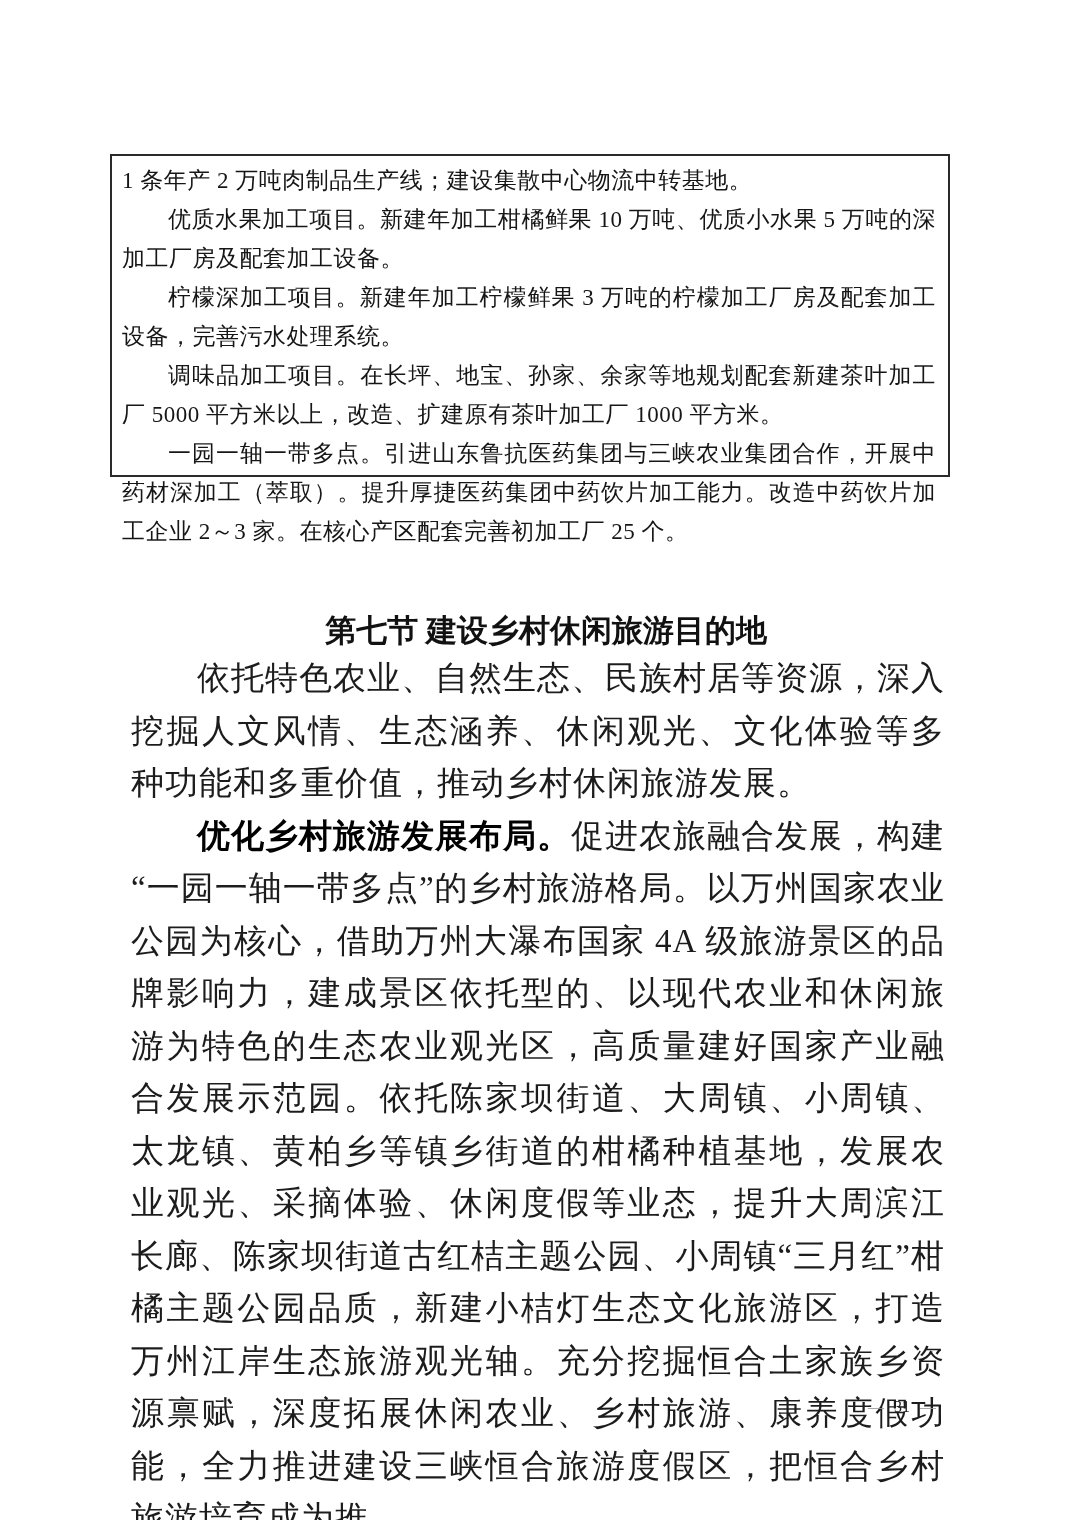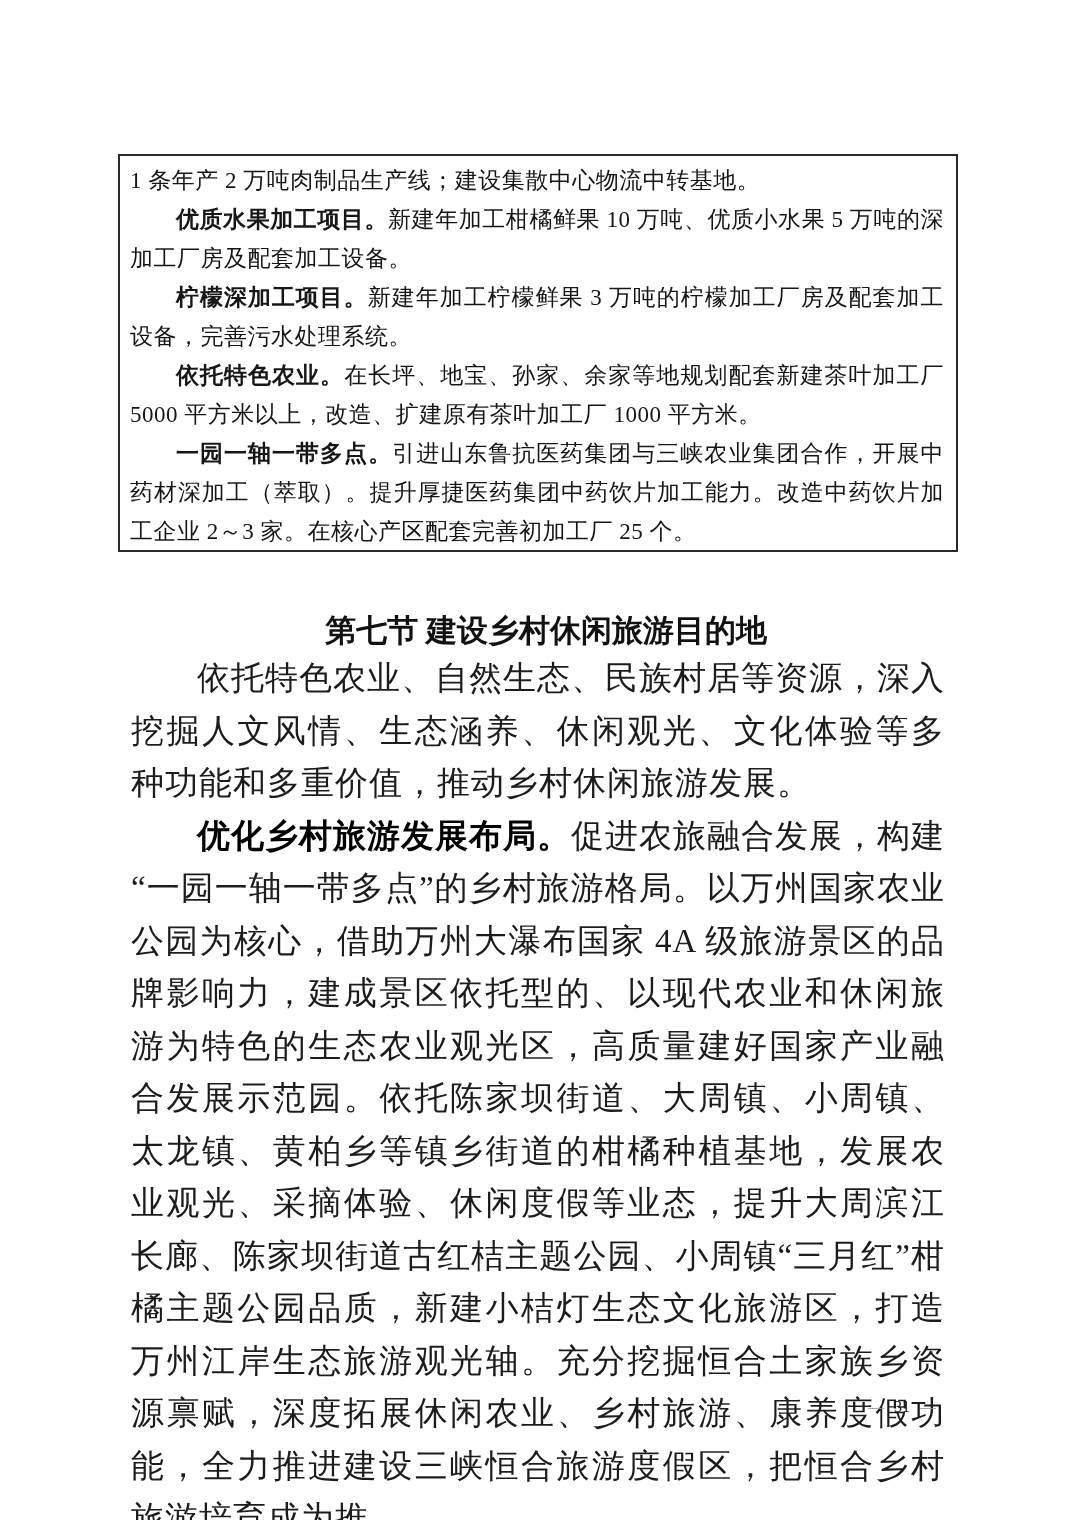--- a/index.html
+++ b/index.html
@@ -9,39 +9,39 @@
     height: 1520px;
     background: #ffffff;
     font-family: "Liberation Serif", "DejaVu Serif", serif;
     color: #161616;
     overflow: hidden;
   }
 
   
   .project-box {
     position: absolute;
-    left: 118px;
+    left: 110px;
     top: 154px;
     width: 840px;
-    height: 398px;
+    height: 323px;
     box-sizing: border-box;
     border: 2px solid #2a2a2a;
     padding: 5px 12px 4px 10px;
   }
   .project-box p {
     margin: 0;
     font-size: 23px;
     line-height: 39px;
     text-align: justify;
     text-indent: 2em;
     letter-spacing: 0.5px;
   }
   .project-box p.continuation { text-indent: 0; }
   .bold-lead {
-    font-weight: bold;
+    font-weight: normal;
     font-family: "Liberation Sans", "DejaVu Sans", sans-serif;
   }
 
   
   .section-heading {
     position: absolute;
     left: 118px;
     top: 602px;
     width: 840px;
     margin: 8px;
@@ -88,21 +88,21 @@
 </style>
 </head>
 <body>
 
 <div class="page">
 
   <div class="project-box">
     <p class="continuation"><span class="bold-lead"></span><span>1 条年产 2 万吨肉制品生产线；建设集散中心物流中转基地。</span></p>
     <p><span class="bold-lead">优质水果加工项目。</span><span>新建年加工柑橘鲜果 10 万吨、优质小水果 5 万吨的深加工厂房及配套加工设备。</span></p>
     <p><span class="bold-lead">柠檬深加工项目。</span><span>新建年加工柠檬鲜果 3 万吨的柠檬加工厂房及配套加工设备，完善污水处理系统。</span></p>
-    <p><span class="bold-lead">依托特色农业。</span><span>在长坪、地宝、孙家、余家等地规划配套新建茶叶加工厂 5000 平方米以上，改造、扩建原有茶叶加工厂 1000 平方米。</span></p>
+    <p><span class="bold-lead">调味品加工项目。</span><span>在长坪、地宝、孙家、余家等地规划配套新建茶叶加工厂 5000 平方米以上，改造、扩建原有茶叶加工厂 1000 平方米。</span></p>
     <p><span class="bold-lead">一园一轴一带多点。</span><span>引进山东鲁抗医药集团与三峡农业集团合作，开展中药材深加工（萃取）。提升厚捷医药集团中药饮片加工能力。改造中药饮片加工企业 2～3 家。在核心产区配套完善初加工厂 25 个。</span></p>
   </div>
 
   <h2 class="section-heading">第七节 建设乡村休闲旅游目的地</h2>
 
   <div class="body-text">
     <p><span class="bold-lead"></span><span>依托特色农业、自然生态、民族村居等资源，深入挖掘人文风情、生态涵养、休闲观光、文化体验等多种功能和多重价值，推动乡村休闲旅游发展。</span></p>
     <p><span class="bold-lead">优化乡村旅游发展布局。</span><span>促进农旅融合发展，构建“一园一轴一带多点”的乡村旅游格局。以万州国家农业公园为核心，借助万州大瀑布国家 4A 级旅游景区的品牌影响力，建成景区依托型的、以现代农业和休闲旅游为特色的生态农业观光区，高质量建好国家产业融合发展示范园。依托陈家坝街道、大周镇、小周镇、太龙镇、黄柏乡等镇乡街道的柑橘种植基地，发展农业观光、采摘体验、休闲度假等业态，提升大周滨江长廊、陈家坝街道古红桔主题公园、小周镇“三月红”柑橘主题公园品质，新建小桔灯生态文化旅游区，打造万州江岸生态旅游观光轴。充分挖掘恒合土家族乡资源禀赋，深度拓展休闲农业、乡村旅游、康养度假功能，全力推进建设三峡恒合旅游度假区，把恒合乡村旅游培育成为推</span></p>
   </div>
 

